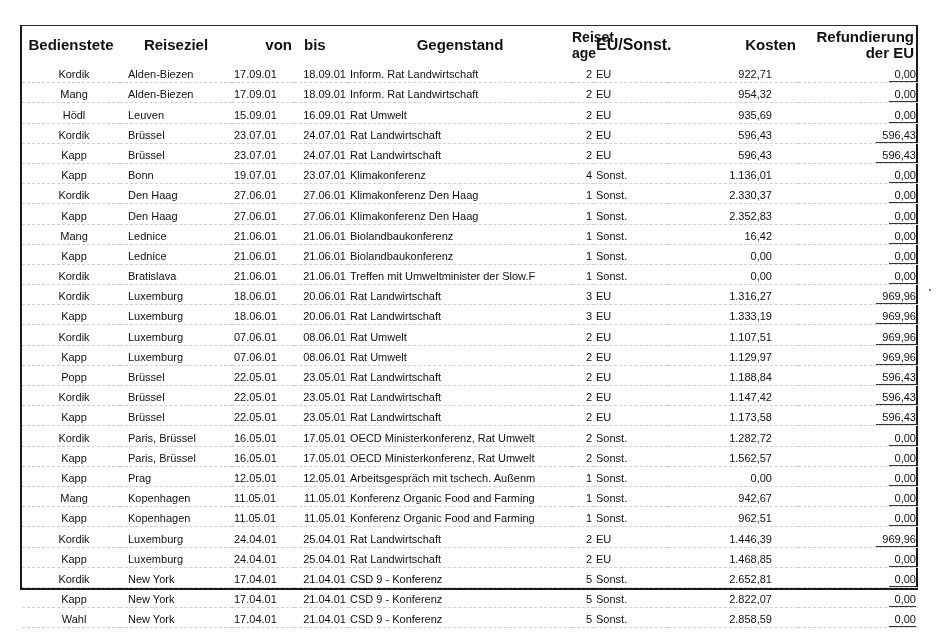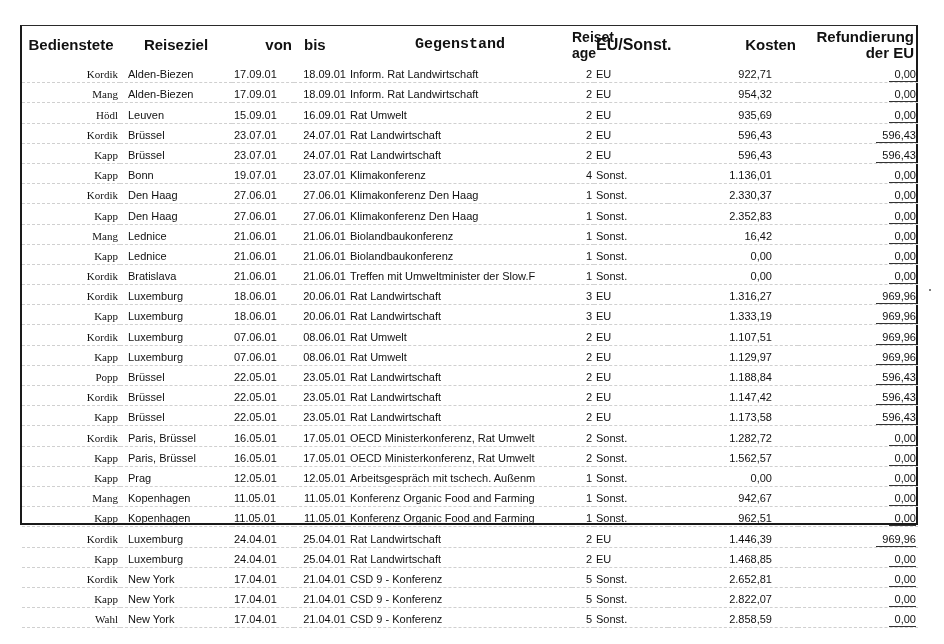--- a/index.html
+++ b/index.html
@@ -13,21 +13,21 @@
       position: relative;
       overflow: hidden;
       font-family: "Liberation Sans", sans-serif;
       color: #111111;
     }
     .sheet {
       position: absolute;
       left: 20px;
       top: 25px;
       width: 898px;
-      height: 500px;
+      height: 565px;
       border: 2px solid #1a1a1a;
       border-top: 1px solid #2a2a2a;
       box-sizing: border-box;
       background: #ffffff;
     }
     table {
       border-collapse: collapse;
       table-layout: fixed;
       width: 100%;
     }
@@ -47,37 +47,37 @@
       height: 37px;
       vertical-align: middle;
       padding: 0 2px;
       line-height: 16px;
       white-space: nowrap;
     }
     th.h-name { text-align: center; }
     th.h-dest { }
     th.h-von { text-align: right; padding-left: 10px; }
     th.h-bis { text-align: left; padding-left: 10px; }
-    th.h-subj { text-align: center; font-family: Liberation Mono, monospace; }
+    th.h-subj { text-align: center; }
     th.h-days { text-align: center; font-size: 14px; padding: 0; overflow: visible; }
     th.h-eu { text-align: left; padding-left: 2px; font-size: 16px; }
     th.h-cost { text-align: right; }
     th.h-ref { text-align: right; padding-right: 4px; margin-top: 40px; }
 
     tbody td {
       font-size: 11px;
       height: 19.2px;
       padding: 0 2px;
       white-space: nowrap;
       overflow: hidden;
       border-bottom: 1px dashed #d0d0d0;
       vertical-align: bottom;
       line-height: 15px;
     }
-    td.d-name { text-align: right; padding-left: 8px; font-family: Liberation Serif, serif; }
+    td.d-name { text-align: center; padding-left: 8px; }
     td.d-dest { text-align: left; padding-left: 8px; }
     td.d-von { text-align: left; padding-right: 6px; }
     td.d-bis { text-align: right; padding-right: 2px; }
     td.d-subj { text-align: left; padding-left: 2px; }
     td.d-days { text-align: right; padding-right: 2px; }
     td.d-eu { text-align: left; padding-left: 2px; }
     td.d-cost { text-align: right; padding-right: 26px; }
     td.d-ref { text-align: right; padding-right: 2px; }
     td.d-ref span {
       display: inline-block;

